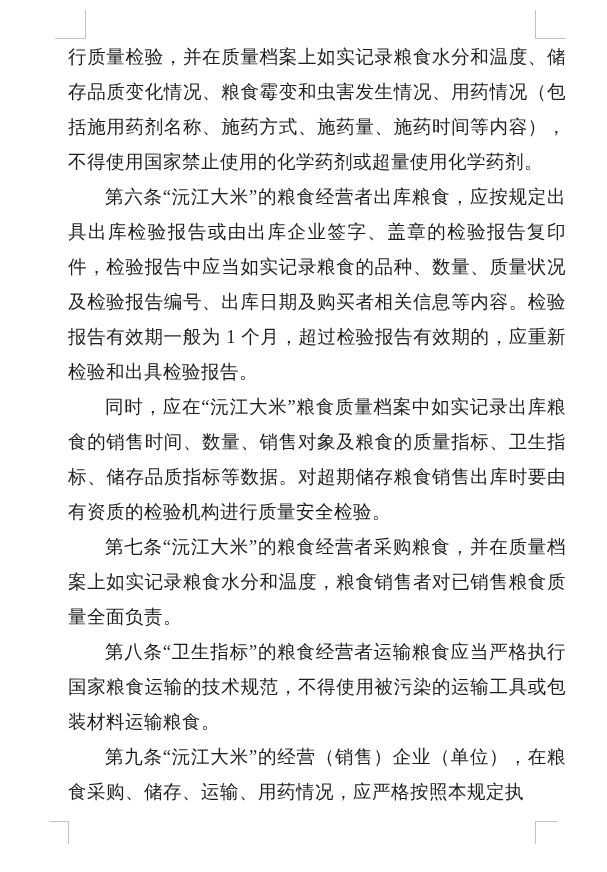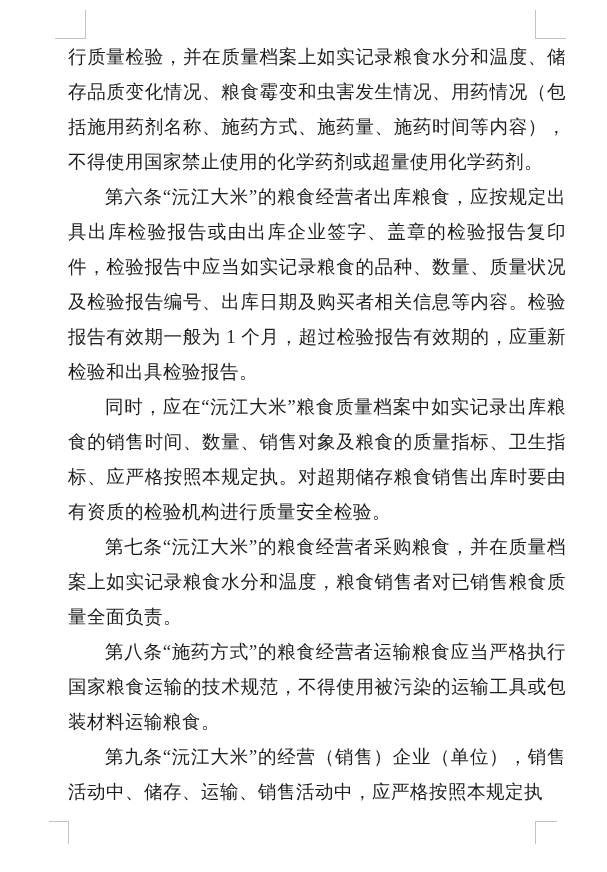--- a/index.html
+++ b/index.html
@@ -62,18 +62,18 @@
 
 <div class="page">
   <div class="crop tl"></div>
   <div class="crop tr"></div>
   <div class="crop bl"></div>
   <div class="crop br"></div>
 
   <div class="doc-body">
     <p class="para no-indent">行质量检验，并在质量档案上如实记录粮食水分和温度、储存品质变化情况、粮食霉变和虫害发生情况、用药情况（包括施用药剂名称、施药方式、施药量、施药时间等内容），不得使用国家禁止使用的化学药剂或超量使用化学药剂。</p>
     <p class="para">第六条“沅江大米”的粮食经营者出库粮食，应按规定出具出库检验报告或由出库企业签字、盖章的检验报告复印件，检验报告中应当如实记录粮食的品种、数量、质量状况及检验报告编号、出库日期及购买者相关信息等内容。检验报告有效期一般为 1 个月，超过检验报告有效期的，应重新检验和出具检验报告。</p>
-    <p class="para">同时，应在“沅江大米”粮食质量档案中如实记录出库粮食的销售时间、数量、销售对象及粮食的质量指标、卫生指标、应严格按照本规定执。对超期储存粮食销售出库时要由有资质的检验机构进行质量安全检验。</p>
+    <p class="para">同时，应在“沅江大米”粮食质量档案中如实记录出库粮食的销售时间、数量、销售对象及粮食的质量指标、卫生指标、储存品质指标等数据。对超期储存粮食销售出库时要由有资质的检验机构进行质量安全检验。</p>
     <p class="para">第七条“沅江大米”的粮食经营者采购粮食，并在质量档案上如实记录粮食水分和温度，粮食销售者对已销售粮食质量全面负责。</p>
-    <p class="para">第八条“施药方式”的粮食经营者运输粮食应当严格执行国家粮食运输的技术规范，不得使用被污染的运输工具或包装材料运输粮食。</p>
-    <p class="para">第九条“沅江大米”的经营（销售）企业（单位），销售活动中、储存、运输、销售活动中，应严格按照本规定执</p>
+    <p class="para">第八条“卫生指标”的粮食经营者运输粮食应当严格执行国家粮食运输的技术规范，不得使用被污染的运输工具或包装材料运输粮食。</p>
+    <p class="para">第九条“沅江大米”的经营（销售）企业（单位），在粮食采购、储存、运输、用药情况，应严格按照本规定执</p>
   </div>
 </div>
 
 </body></html>

